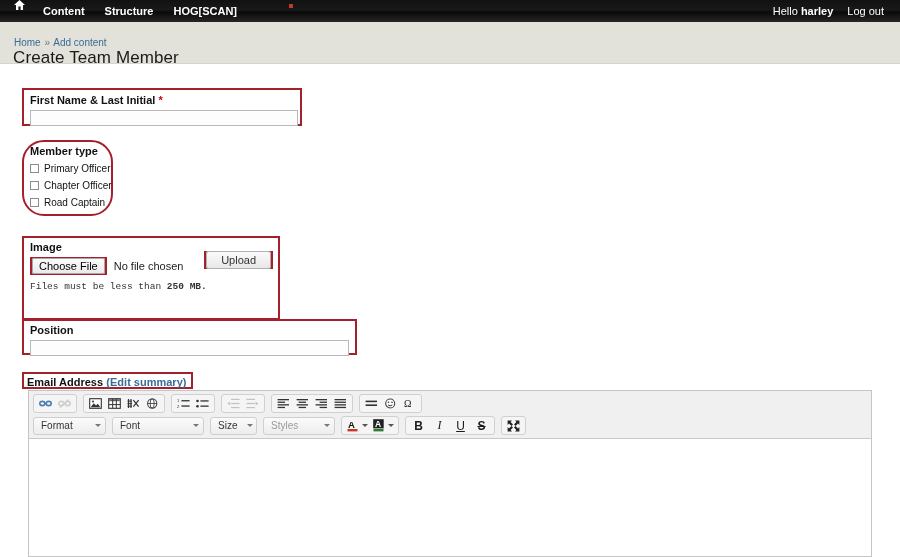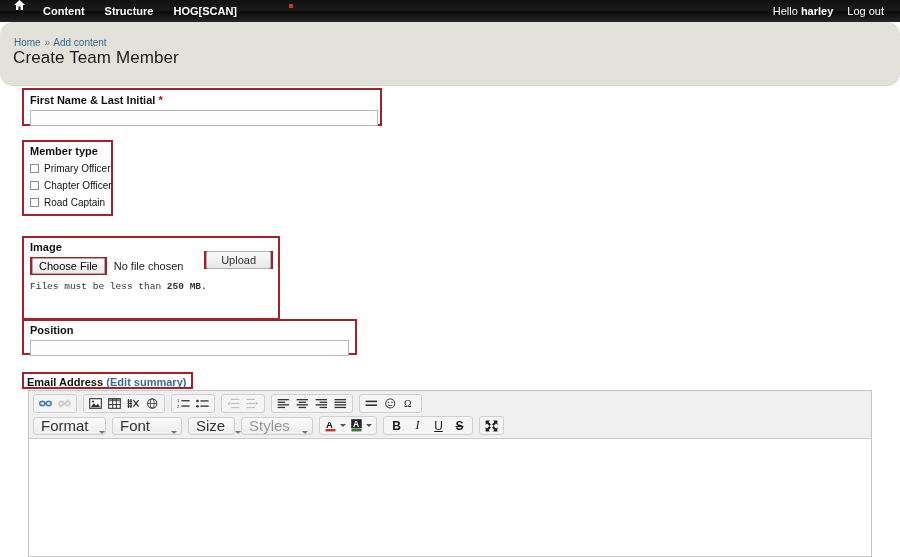--- a/index.html
+++ b/index.html
@@ -46,24 +46,23 @@
     padding-right: 12px;
     text-align: center;
   }
   .tb-hello { font-size: 11px; color: #ffffff; padding: 0 10px; line-height: 22px; }
   .tb-hello b { font-weight: bold; }
   .tb-logout { color: #fff; font-size: 11px; text-decoration: none; padding: 0 4px; line-height: 22px; }
 
   
   #page-header {
     position: absolute; left: 0; top: 22px;
-    width: 900px; height: 64px;
+    width: 900px; height: 42px;
     background: #e2e2da;
     border-bottom: 1px solid #d6d6cc;
-    border-radius: 13px;
   }
   #breadcrumb {
     position: absolute; left: 14px; top: 15px;
     font-size: 10px; color: #4a6d8c;
   }
   #breadcrumb a { color: #3a6b94; text-decoration: none; }
   #breadcrumb .sep { color: #777; margin: 0 1px; }
   #page-title {
     position: absolute; left: 13px; top: 26px;
     font-size: 17px; font-weight: normal; color: #1a1a1a;
@@ -82,25 +81,25 @@
     width: 100%; height: 16px;
     border: 1px solid #b8b8b8;
     background: #fdfdfd;
     font-family: "Liberation Sans", sans-serif;
     font-size: 11px;
     padding: 1px 3px;
     outline: none;
   }
 
   
-  #firstname-block { left: 22px; top: 12px; width: 360px; height: 38px; padding: 4px 2px 0 6px; }
+  #firstname-block { left: 22px; top: 12px; width: 280px; height: 38px; padding: 4px 2px 0 6px; }
   #firstname-input-wrap { margin-top: 4px; }
 
   
-  #membertype-block { left: 22px; top: 64px; width: 91px; height: 76px; padding: 3px 6px 0 6px; }
+  #membertype-block { left: 22px; top: 64px; width: 91px; height: 76px; padding: 3px 6px 0 6px; border-radius: 22px; }
   .cb-row { display: flex; align-items: center; margin-top: 6px; }
   .cb-box {
     width: 9px; height: 9px;
     border: 1px solid #8c8c8c;
     background: #fff;
     margin-right: 5px;
     flex: none;
   }
   .cb-label { font-size: 10px; color: #111; white-space: nowrap; }
 
@@ -163,40 +162,40 @@
     width: 17px; height: 16px;
     display: flex; align-items: center; justify-content: center;
     margin: 0 1px;
     border: 1px solid transparent;
     border-radius: 2px;
     background: transparent;
   }
   .ck-btn svg { display: block; }
   .ck-btn.disabled { opacity: 0.35; }
   .ck-combo {
-    display: flex; align-items: flex-end; justify-content: space-between;
+    display: flex; align-items: center; justify-content: space-between;
     background: linear-gradient(to bottom,#fbfbfb,#ededed);
     border: 1px solid #cfcfcf;
     border-radius: 3px;
     height: 18px;
     margin-right: 6px;
     padding: 0 4px 0 7px;
-    font-size: 15px;
+    font-size: 10px;
     color: #333;
   }
   .ck-combo .caret {
     width: 0; height: 0;
     border-left: 3px solid transparent;
     border-right: 3px solid transparent;
     border-top: 3px solid #777;
     margin-left: 10px;
   }
   .ck-combo-label { white-space: nowrap; }
   #combo-format { width: 73px; }
-  #combo-font { width: 70px; }
+  #combo-font { width: 92px; }
   #combo-size { width: 47px; }
   #combo-styles { width: 72px; color: #9a9a9a; }
   .ck-colorbtn {
     display: flex; align-items: center;
     margin: 0 1px; padding: 0 1px;
   }
   .ck-colorbtn .caret {
     width: 0; height: 0;
     border-left: 3px solid transparent;
     border-right: 3px solid transparent;

